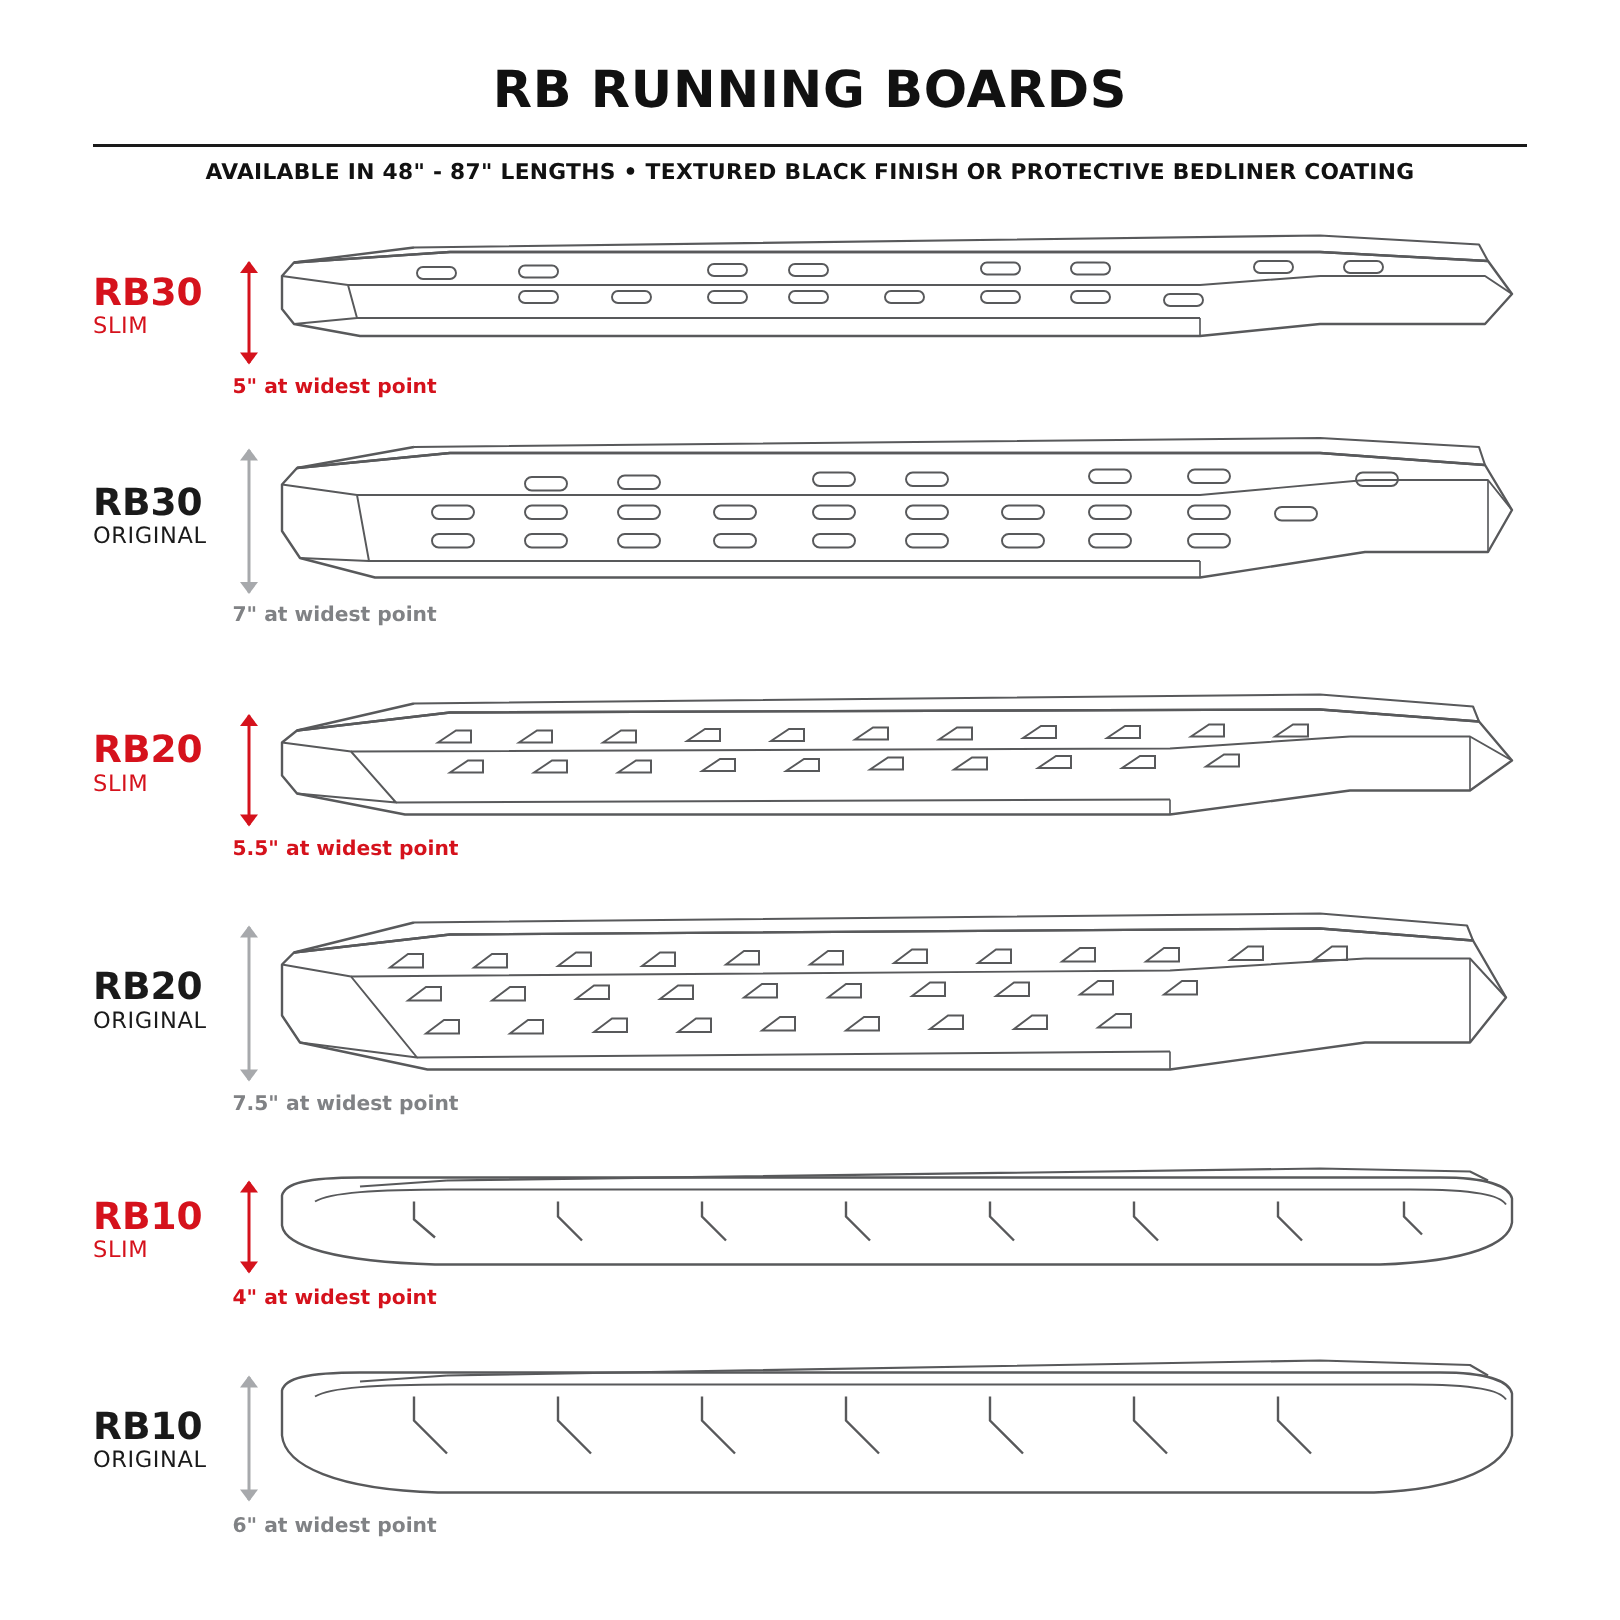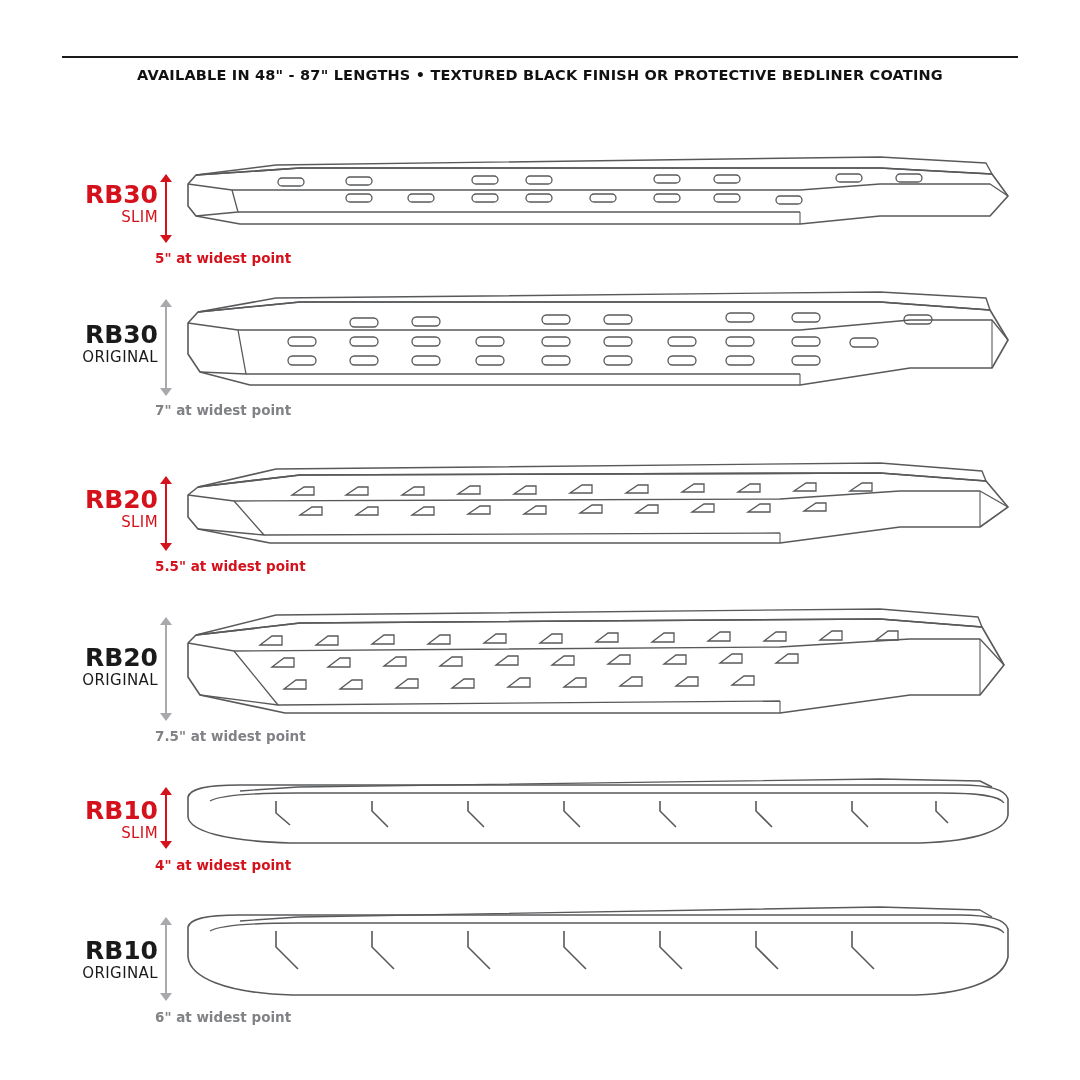--- a/index.html
+++ b/index.html
@@ -51,21 +51,21 @@
   .row {
     position: relative;
     height: 148px;
     margin: 0 0 0 0;
   }
 
   .label-block {
     position: absolute;
     left: 62px;
     width: 96px;
-    text-align: right;
+    text-align: left;
   }
   .label-model {
     font-size: 25px;
     font-weight: bold;
     line-height: 1.05;
     font-family: "DejaVu Sans", sans-serif;
   }
   .label-variant {
     font-size: 15px;
     font-weight: normal;
@@ -128,20 +128,21 @@
     left: 180px;
     top: 0;
   }
 </style>
 </head>
 <body>
 
 <div class="page">
 
   <div class="header">
+    <div class="title">RB RUNNING BOARDS</div>
     <div class="rule"></div>
     <div class="subtitle">AVAILABLE IN 48" - 87" LENGTHS   •   TEXTURED BLACK FINISH OR PROTECTIVE BEDLINER COATING</div>
   </div>
 
   <div class="row" style="position:absolute; left:0; top:150px; height:140px;">
     <div class="guide" style="top:25px;"></div>
     <div class="guide" style="top:92px;"></div>
 
     <div class="label-block" style="top:32px;">
       <div class="label-model red">RB30</div>

